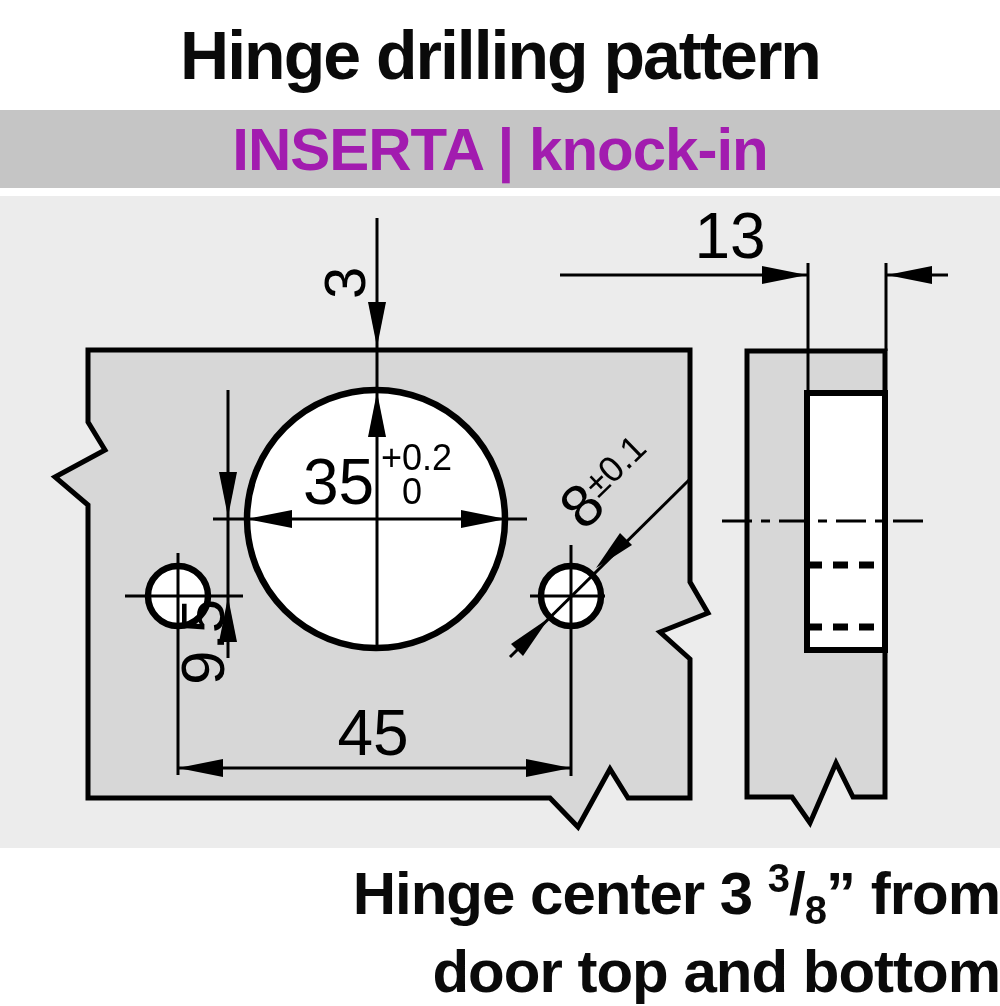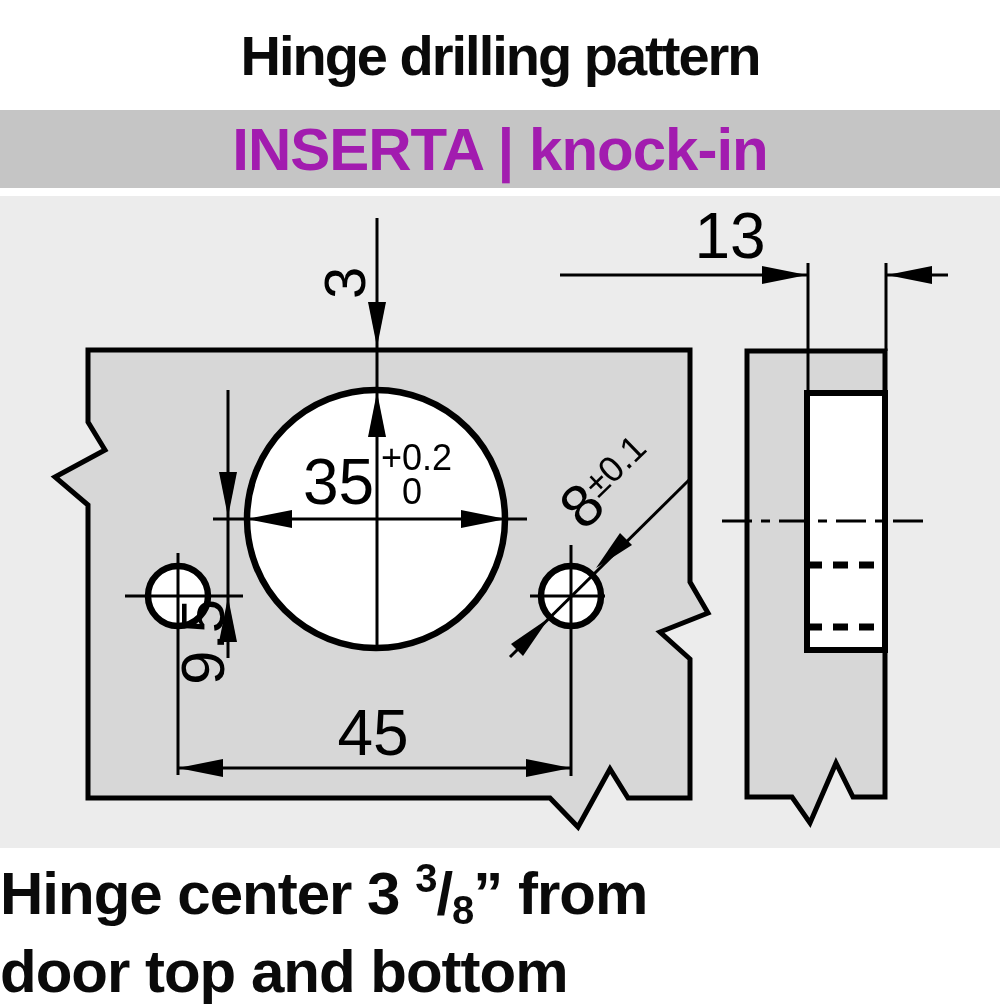--- a/index.html
+++ b/index.html
@@ -1,27 +1,27 @@
 <!DOCTYPE html>
 <html><head>
 <meta charset="utf-8">
 <style>
   html,body{margin:0;padding:0;background:#ffffff;}
   #page{position:relative;width:1000px;height:1006px;background:#ffffff;overflow:hidden;
         font-family:"Liberation Sans",sans-serif;}
   #title{position:absolute;left:0;top:0;width:1000px;height:110px;
          display:flex;align-items:center;justify-content:center;
-         font-size:56px;font-weight:bold;letter-spacing:-2px;color:#0a0a0a;}
+         font-size:68px;font-weight:bold;letter-spacing:-2px;color:#0a0a0a;}
   #banner{position:absolute;left:0;top:110px;width:1000px;height:78px;background:#c5c5c5;
           display:flex;align-items:center;justify-content:center;}
   #banner .label{font-size:60px;font-weight:bold;letter-spacing:-1px;color:#a21caf;}
   #canvas{position:absolute;left:0;top:196px;width:1000px;height:652px;background:#ececec;}
   #canvas svg{position:absolute;left:0;top:0;}
   #caption{position:absolute;left:0;top:848px;width:1000px;height:158px;background:#ffffff;
-           display:flex;flex-direction:column;align-items:flex-start;justify-content:flex-start;
+           display:flex;flex-direction:column;align-items:flex-end;justify-content:flex-start;
            padding-top:10px;box-sizing:border-box;
            font-size:60px;font-weight:bold;letter-spacing:-1px;color:#0a0a0a;line-height:72px;}
   #caption .frac-sup{font-size:40px;position:relative;top:-22px;}
   #caption .frac-sub{font-size:40px;position:relative;top:10px;}
   .dimtxt{font-family:"Liberation Sans",sans-serif;fill:#000000;}
 </style>
 </head>
 <body>
 
 <div id="page">

